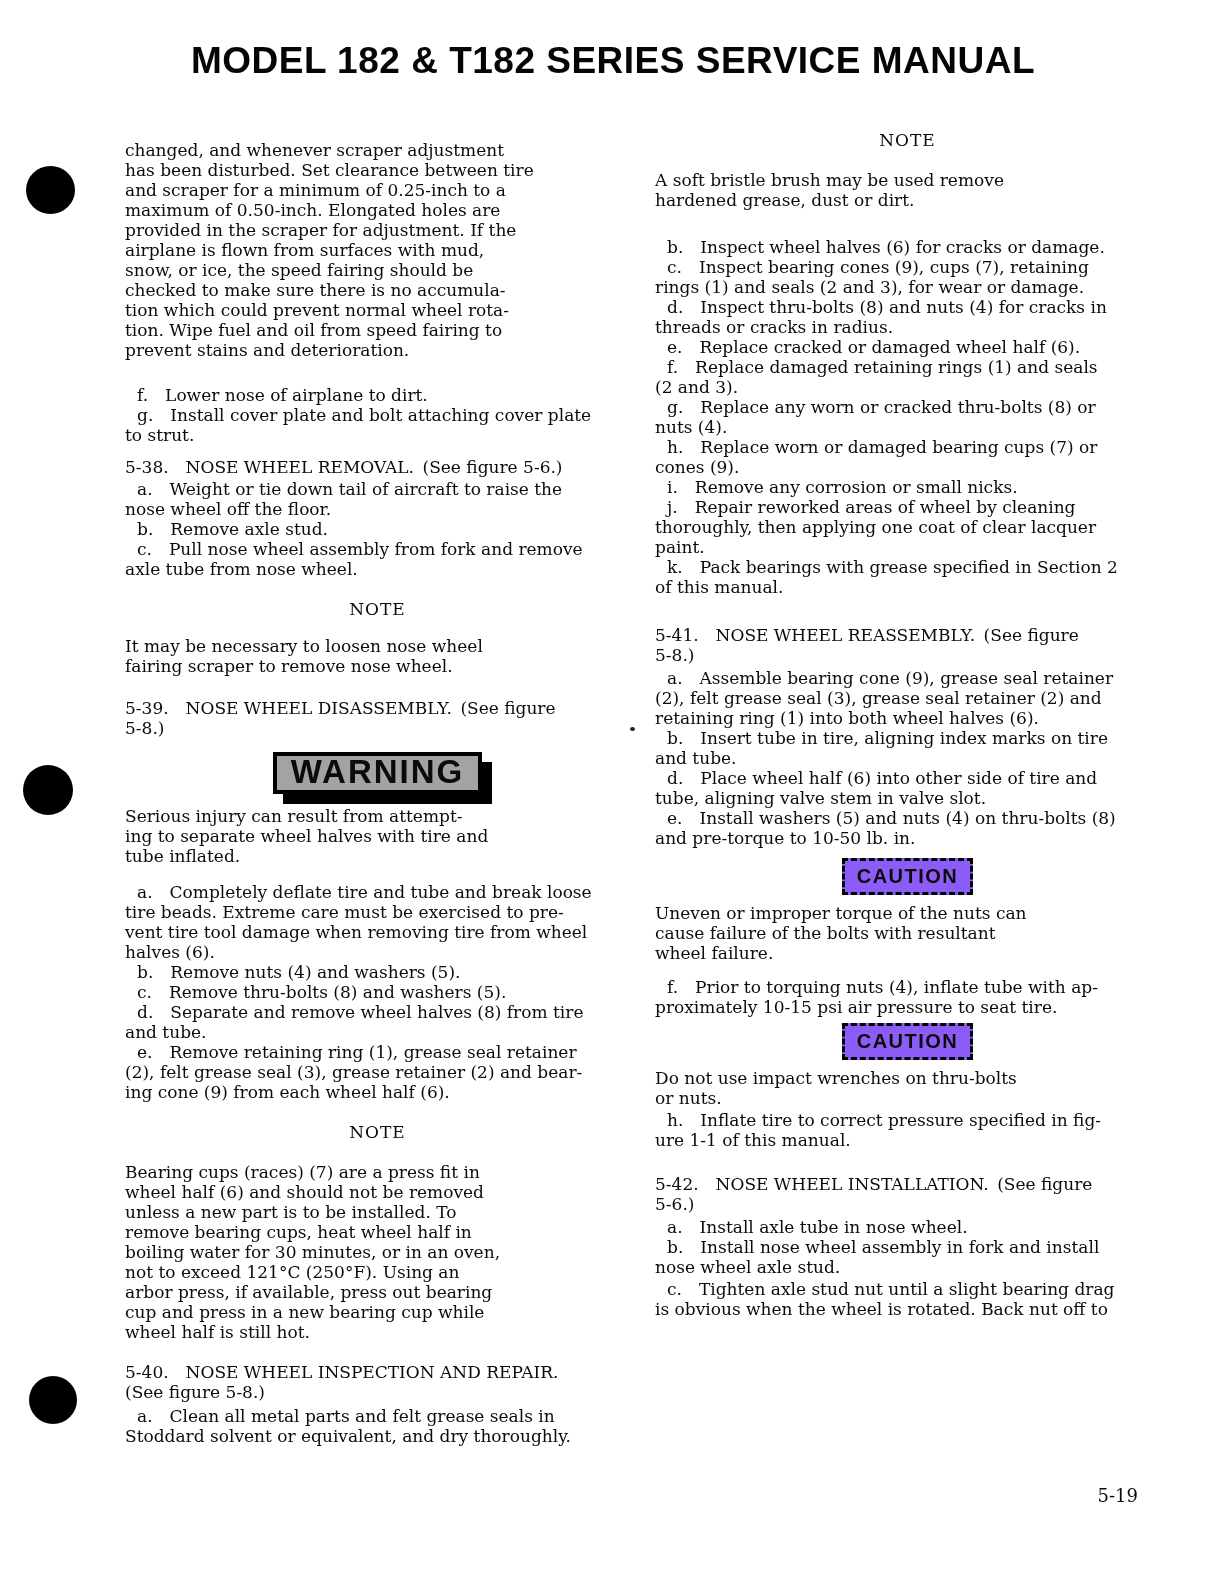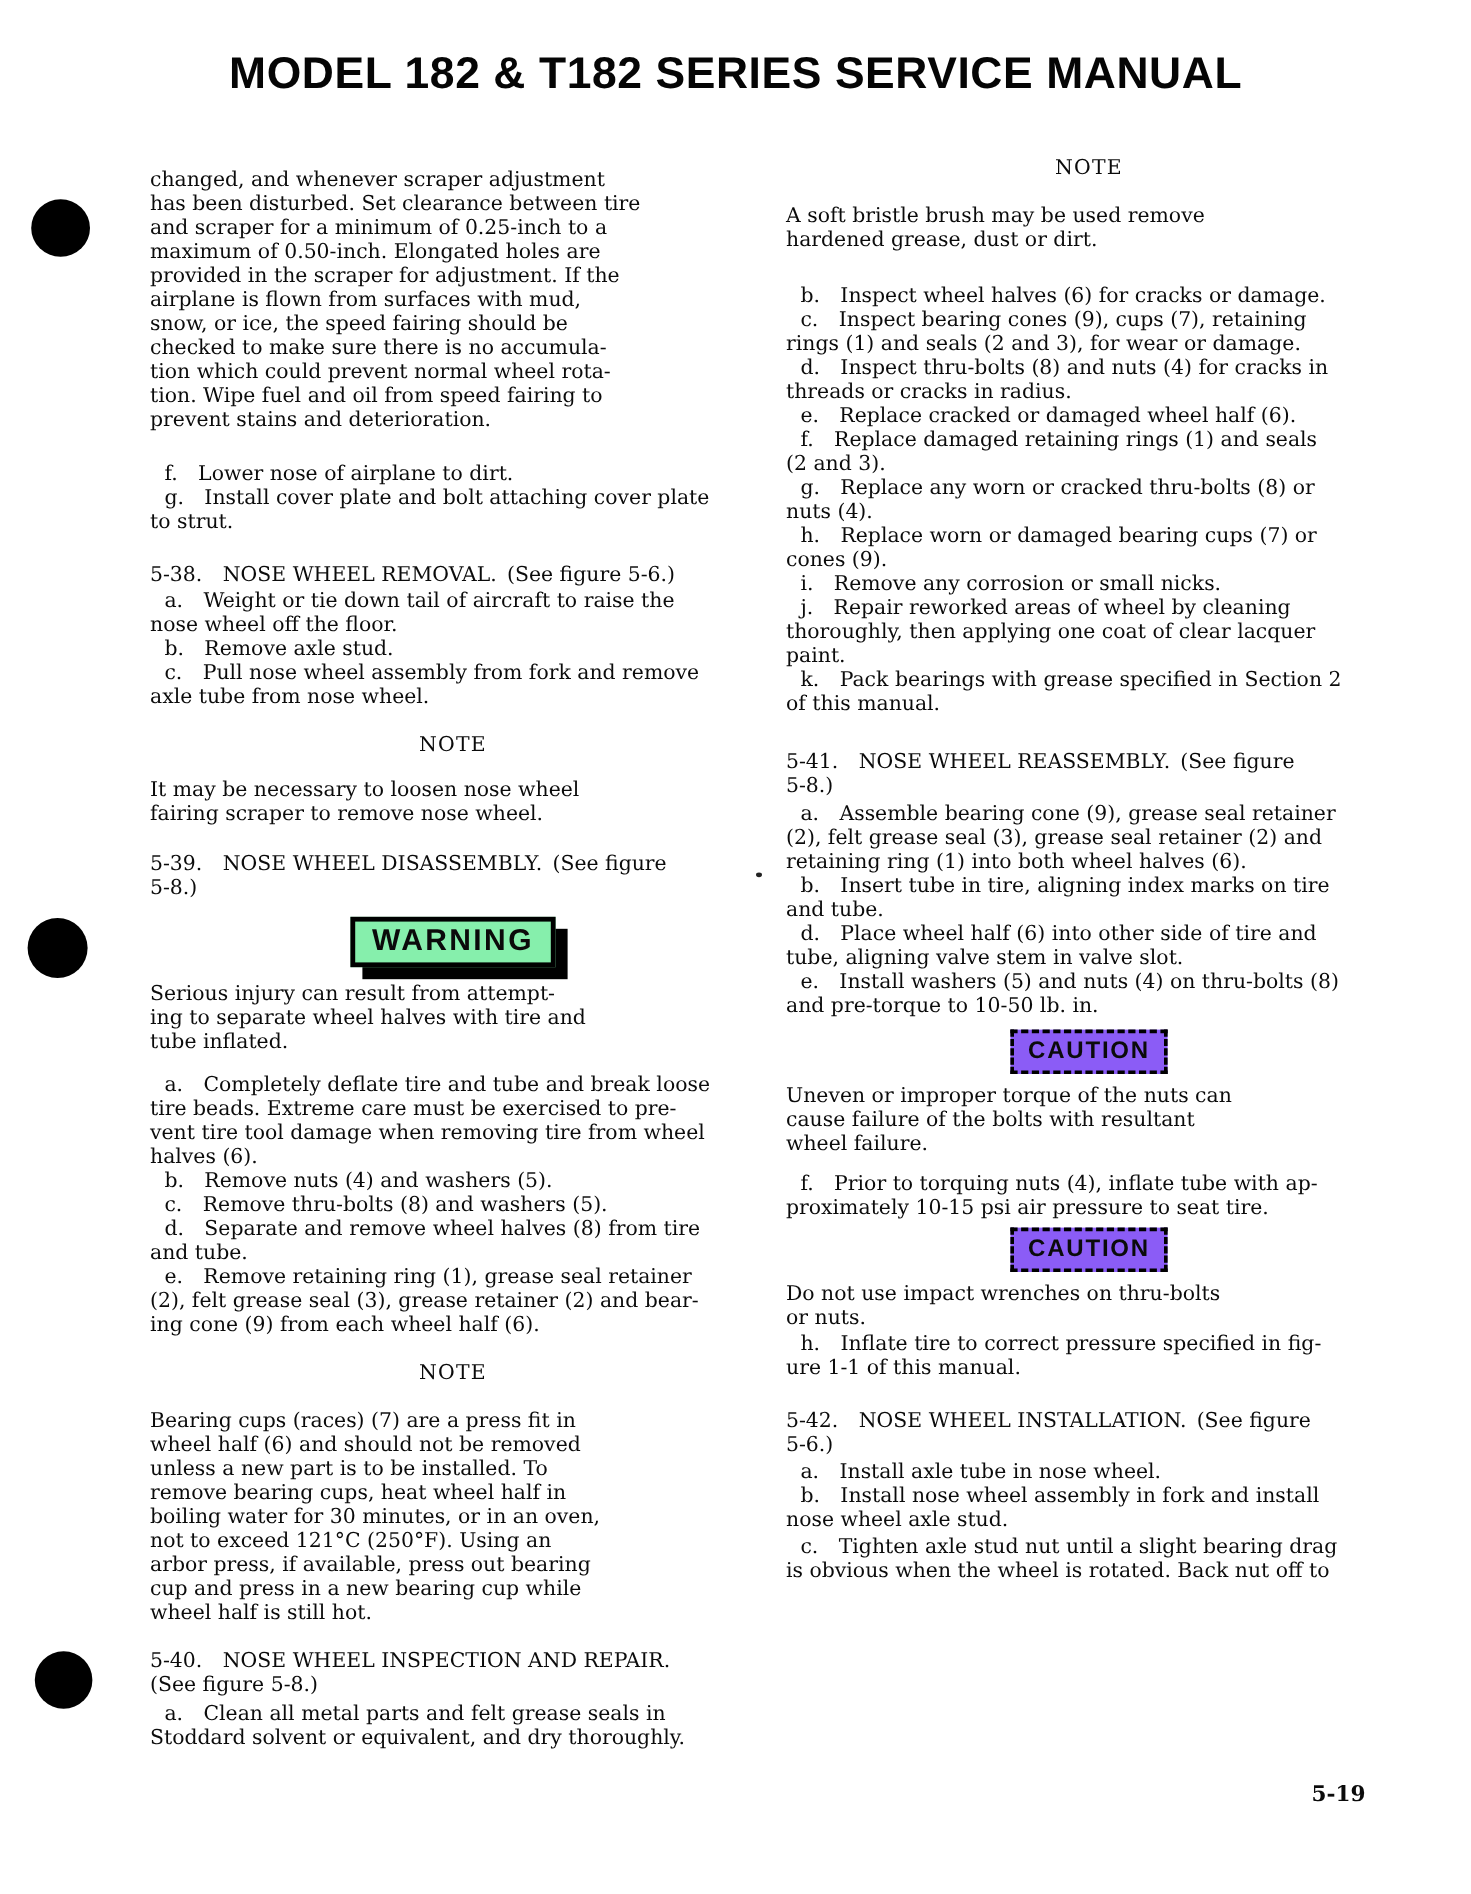--- a/index.html
+++ b/index.html
@@ -16,38 +16,38 @@
   .col{position:absolute;font-size:17px;line-height:20px;}
   .col-left{left:125px;top:140px;width:505px;}
   .col-right{left:655px;top:130px;width:505px;}
   .col p{margin:0;white-space:pre-line;}
   .item{text-indent:12px;}
   .heading{font-weight:normal;}
   .indented{margin-left:33px;margin-right:50px;}
   .note-head{text-align:center;letter-spacing:1px;}
   .box-row{text-align:center;}
   .warning-box{
-    display:inline-block;background:#86efac;border:4px solid #000;
+    display:inline-block;background:#a3a3a3;border:4px solid #000;
     box-shadow:10px 10px 0 0 #000;padding:1px 14px 3px 14px;
     font-family:"Liberation Sans","DejaVu Sans",sans-serif;
-    font-weight:bold;font-size:25px;letter-spacing:2px;line-height:30px;
+    font-weight:bold;font-size:33px;letter-spacing:2px;line-height:30px;
   }
   .caution-box{
     display:inline-block;background:#8b5cf6;border:3px dashed #000;
     padding:3px 12px 4px 12px;
     font-family:"Liberation Sans","DejaVu Sans",sans-serif;
     font-weight:bold;font-size:20px;letter-spacing:1.5px;line-height:24px;
   }
   .punch-hole{position:absolute;background:#000;border-radius:50%;}
   .hole1{left:26px;top:166px;width:49px;height:48px;}
   .hole2{left:23px;top:765px;width:50px;height:50px;}
   .hole3{left:29px;top:1376px;width:48px;height:48px;}
   .ink-speck{position:absolute;left:630px;top:727px;width:5px;height:4px;background:#222;border-radius:50%;}
   .page-number{
-    position:absolute;top:1485px;right:88px;font-size:18px;font-weight:bold;
+    position:absolute;top:1485px;right:88px;font-size:18px;font-weight:normal;
     font-family:"DejaVu Serif","Liberation Serif",serif;
     text-align:right;
   }
 </style>
 </head>
 <body>
 
 <div class="page">
 
   <div class="punch-hole hole1"></div>
@@ -66,21 +66,21 @@
 airplane is flown from surfaces with mud,
 snow, or ice, the speed fairing should be
 checked to make sure there is no accumula-
 tion which could prevent normal wheel rota-
 tion. Wipe fuel and oil from speed fairing to
 prevent stains and deterioration.</p>
     <p class="item" style="margin-top:25px">f. Lower nose of airplane to dirt.</p>
     <p class="item">g. Install cover plate and bolt attaching cover plate
 to strut.</p>
 
-    <p class="heading" style="margin-top:24px">5-38. NOSE WHEEL REMOVAL. (See figure 5-6.)</p>
+    <p class="heading" style="margin-top:12px">5-38. NOSE WHEEL REMOVAL. (See figure 5-6.)</p>
     <p class="item" style="margin-top:2px">a. Weight or tie down tail of aircraft to raise the
 nose wheel off the floor.</p>
     <p class="item">b. Remove axle stud.</p>
     <p class="item">c. Pull nose wheel assembly from fork and remove
 axle tube from nose wheel.</p>
 
     <p class="note-head" style="margin-top:20px">NOTE</p>
     <p class="indented" style="margin-top:17px">It may be necessary to loosen nose wheel
 fairing scraper to remove nose wheel.</p>
 

